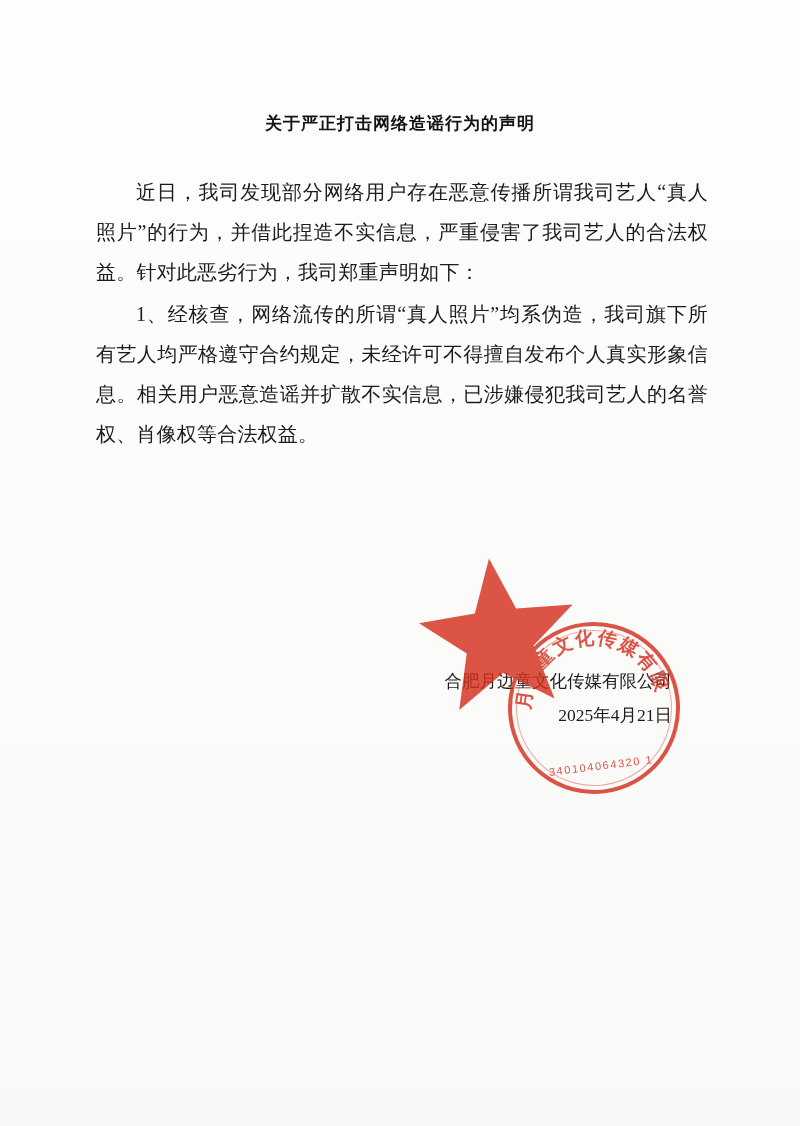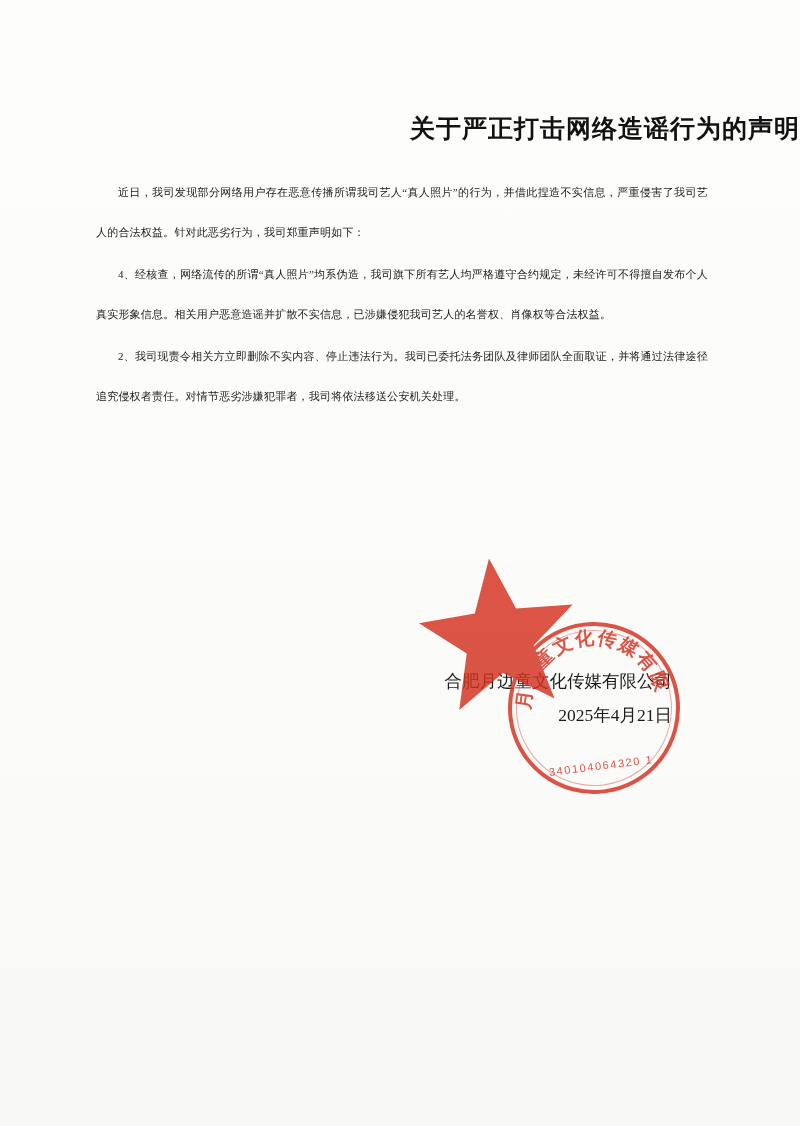--- a/index.html
+++ b/index.html
@@ -20,35 +20,35 @@
     width: 800px;
     height: 1126px;
     background: linear-gradient(180deg, #fdfdfc 0%, #fbfbfa 55%, #f8f8f7 100%);
     box-sizing: border-box;
   }
   .doc-title {
     position: absolute;
     top: 112px;
     left: 0;
     width: 800px;
-    text-align: right;
-    font-size: 25px;
+    text-align: center;
+    font-size: 17px;
     font-weight: bold;
     letter-spacing: 1px;
     color: #121212;
     font-family: "DejaVu Serif", "Liberation Serif", serif;
   }
   .body-text {
     position: absolute;
     top: 172px;
     left: 96px;
     width: 612px;
   }
   .para {
-    font-size: 11px;
+    font-size: 20px;
     line-height: 40px;
     text-align: justify;
     text-justify: inter-ideograph;
     margin: 0 0 2px 0;
     text-indent: 2em;
     color: #1b1b1b;
     letter-spacing: 0.2px;
   }
   .sign-block {
     position: absolute;
@@ -131,22 +131,21 @@
 </style>
 </head>
 <body>
 
 <div class="page">
 
   <div class="doc-title">关于严正打击网络造谣行为的声明</div>
 
   <div class="body-text">
     <p class="para">近日，我司发现部分网络用户存在恶意传播所谓我司艺人“真人照片”的行为，并借此捏造不实信息，严重侵害了我司艺人的合法权益。针对此恶劣行为，我司郑重声明如下：</p>
-    <p class="para">4、经核查，网络流传的所谓“真人照片”均系伪造，我司旗下所有艺人均严格遵守合约规定，未经许可不得擅自发布个人真实形象信息。相关用户恶意造谣并扩散不实信息，已涉嫌侵犯我司艺人的名誉权、肖像权等合法权益。</p>
-    <p class="para">2、我司现责令相关方立即删除不实内容、停止违法行为。我司已委托法务团队及律师团队全面取证，并将通过法律途径追究侵权者责任。对情节恶劣涉嫌犯罪者，我司将依法移送公安机关处理。</p>
+    <p class="para">1、经核查，网络流传的所谓“真人照片”均系伪造，我司旗下所有艺人均严格遵守合约规定，未经许可不得擅自发布个人真实形象信息。相关用户恶意造谣并扩散不实信息，已涉嫌侵犯我司艺人的名誉权、肖像权等合法权益。</p>
   </div>
 
   <div class="sign-block">
     <div class="sign-company">合肥月边童文化传媒有限公司</div>
     <div class="sign-date">2025年4月21日</div>
   </div>
 
   <div class="seal">
     <div class="ring"></div>
     <div class="ring-inner"></div>

